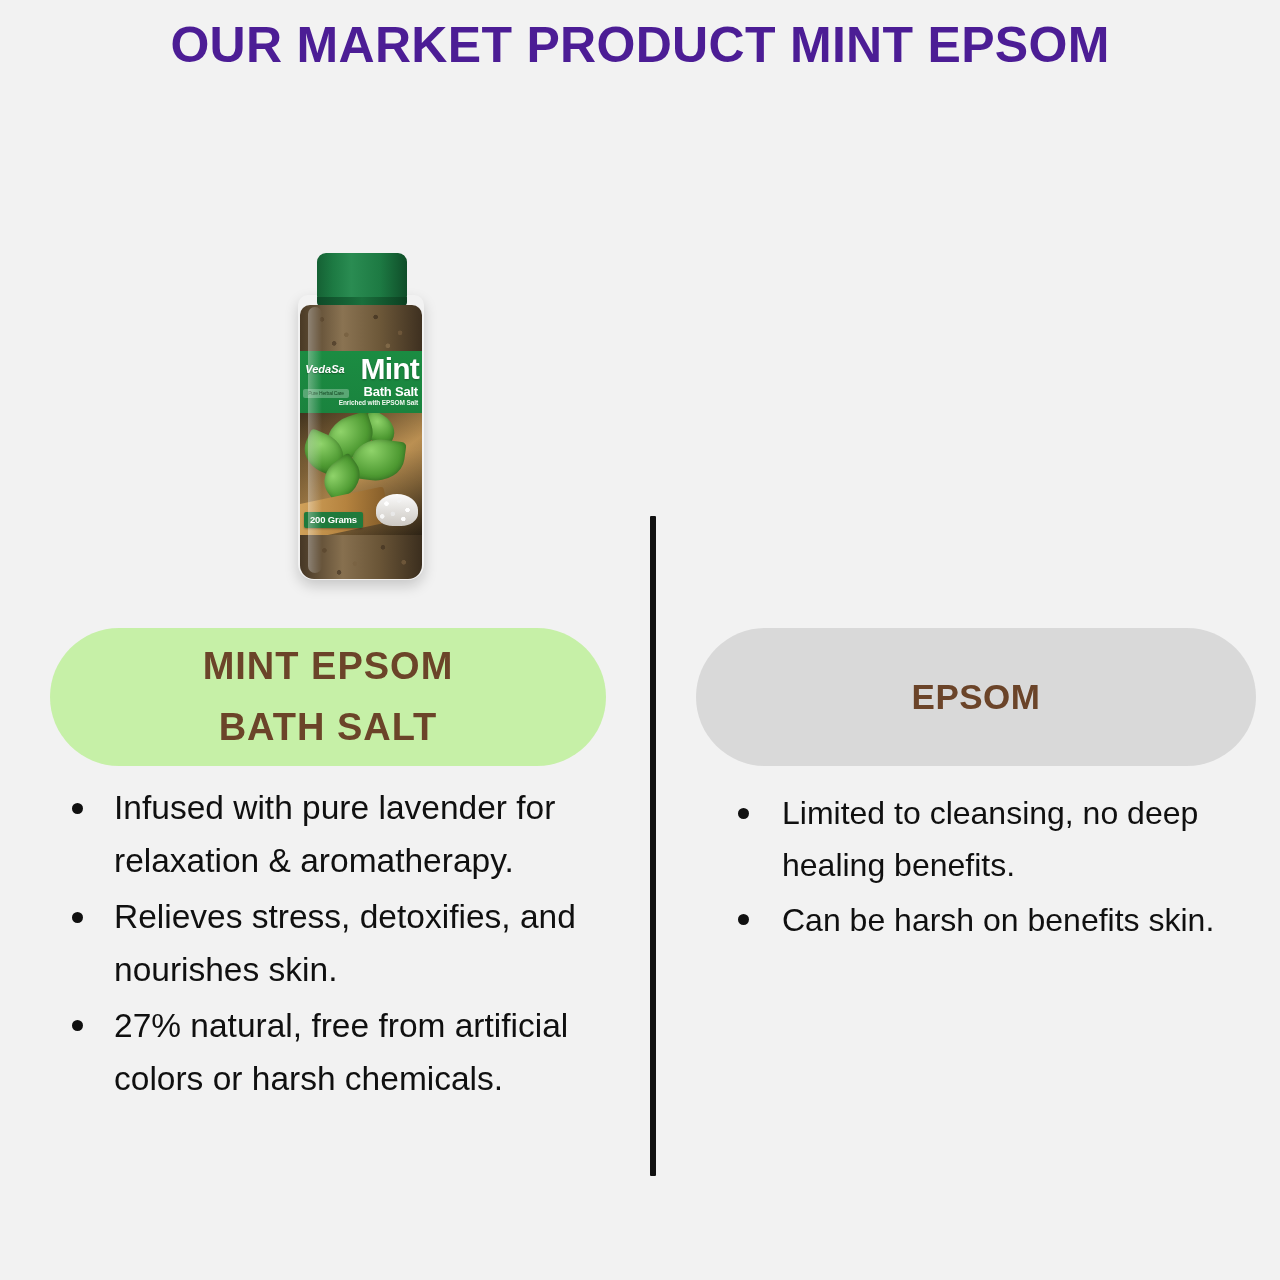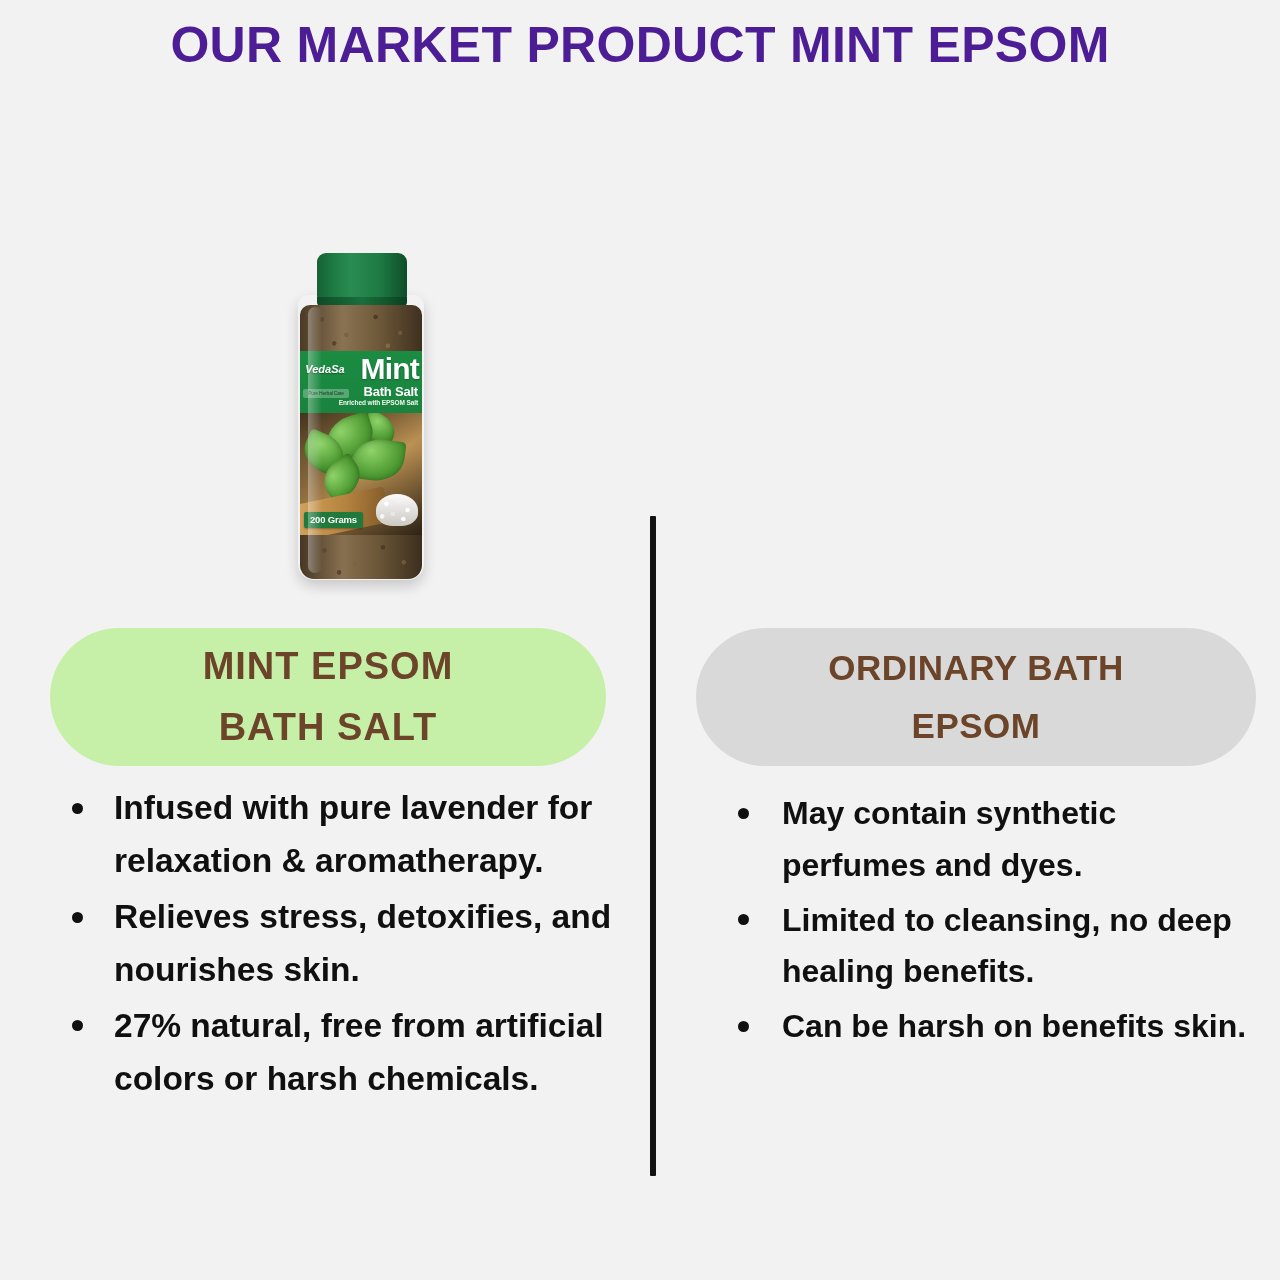--- a/index.html
+++ b/index.html
@@ -101,21 +101,20 @@
     left: 60px;
     top: 788px;
     width: 540px;
     font-size: 32px;
     line-height: 1.62;
   }
   .blist li {
     position: relative;
     padding-left: 58px;
     margin-bottom: 3px;
-    font-weight: bold;
   }
   .blist li::before {
     content: "";
     position: absolute;
     left: 16px;
     top: 0.62em;
     width: 11px;
     height: 11px;
     background: #101010;
     border-radius: 50%;
@@ -360,23 +359,21 @@
     <li>Infused with pure lavender for relaxation &amp; aromatherapy.</li>
     <li>Relieves stress, detoxifies, and nourishes skin.</li>
     <li>27% natural, free from artificial colors or harsh chemicals.</li>
   </ul>
 </div>
 
 <div class="col col-right">
 
   <div class="pill pill-right">
     <div>
-      <span>ORDINARY BATH</span>
       <span>EPSOM</span>
     </div>
   </div>
 
   <ul class="blist blist-right">
-    <li>May contain synthetic perfumes and dyes.</li>
     <li>Limited to cleansing, no deep healing benefits.</li>
     <li>Can be harsh on benefits skin.</li>
   </ul>
 </div>
 
 </body></html>

